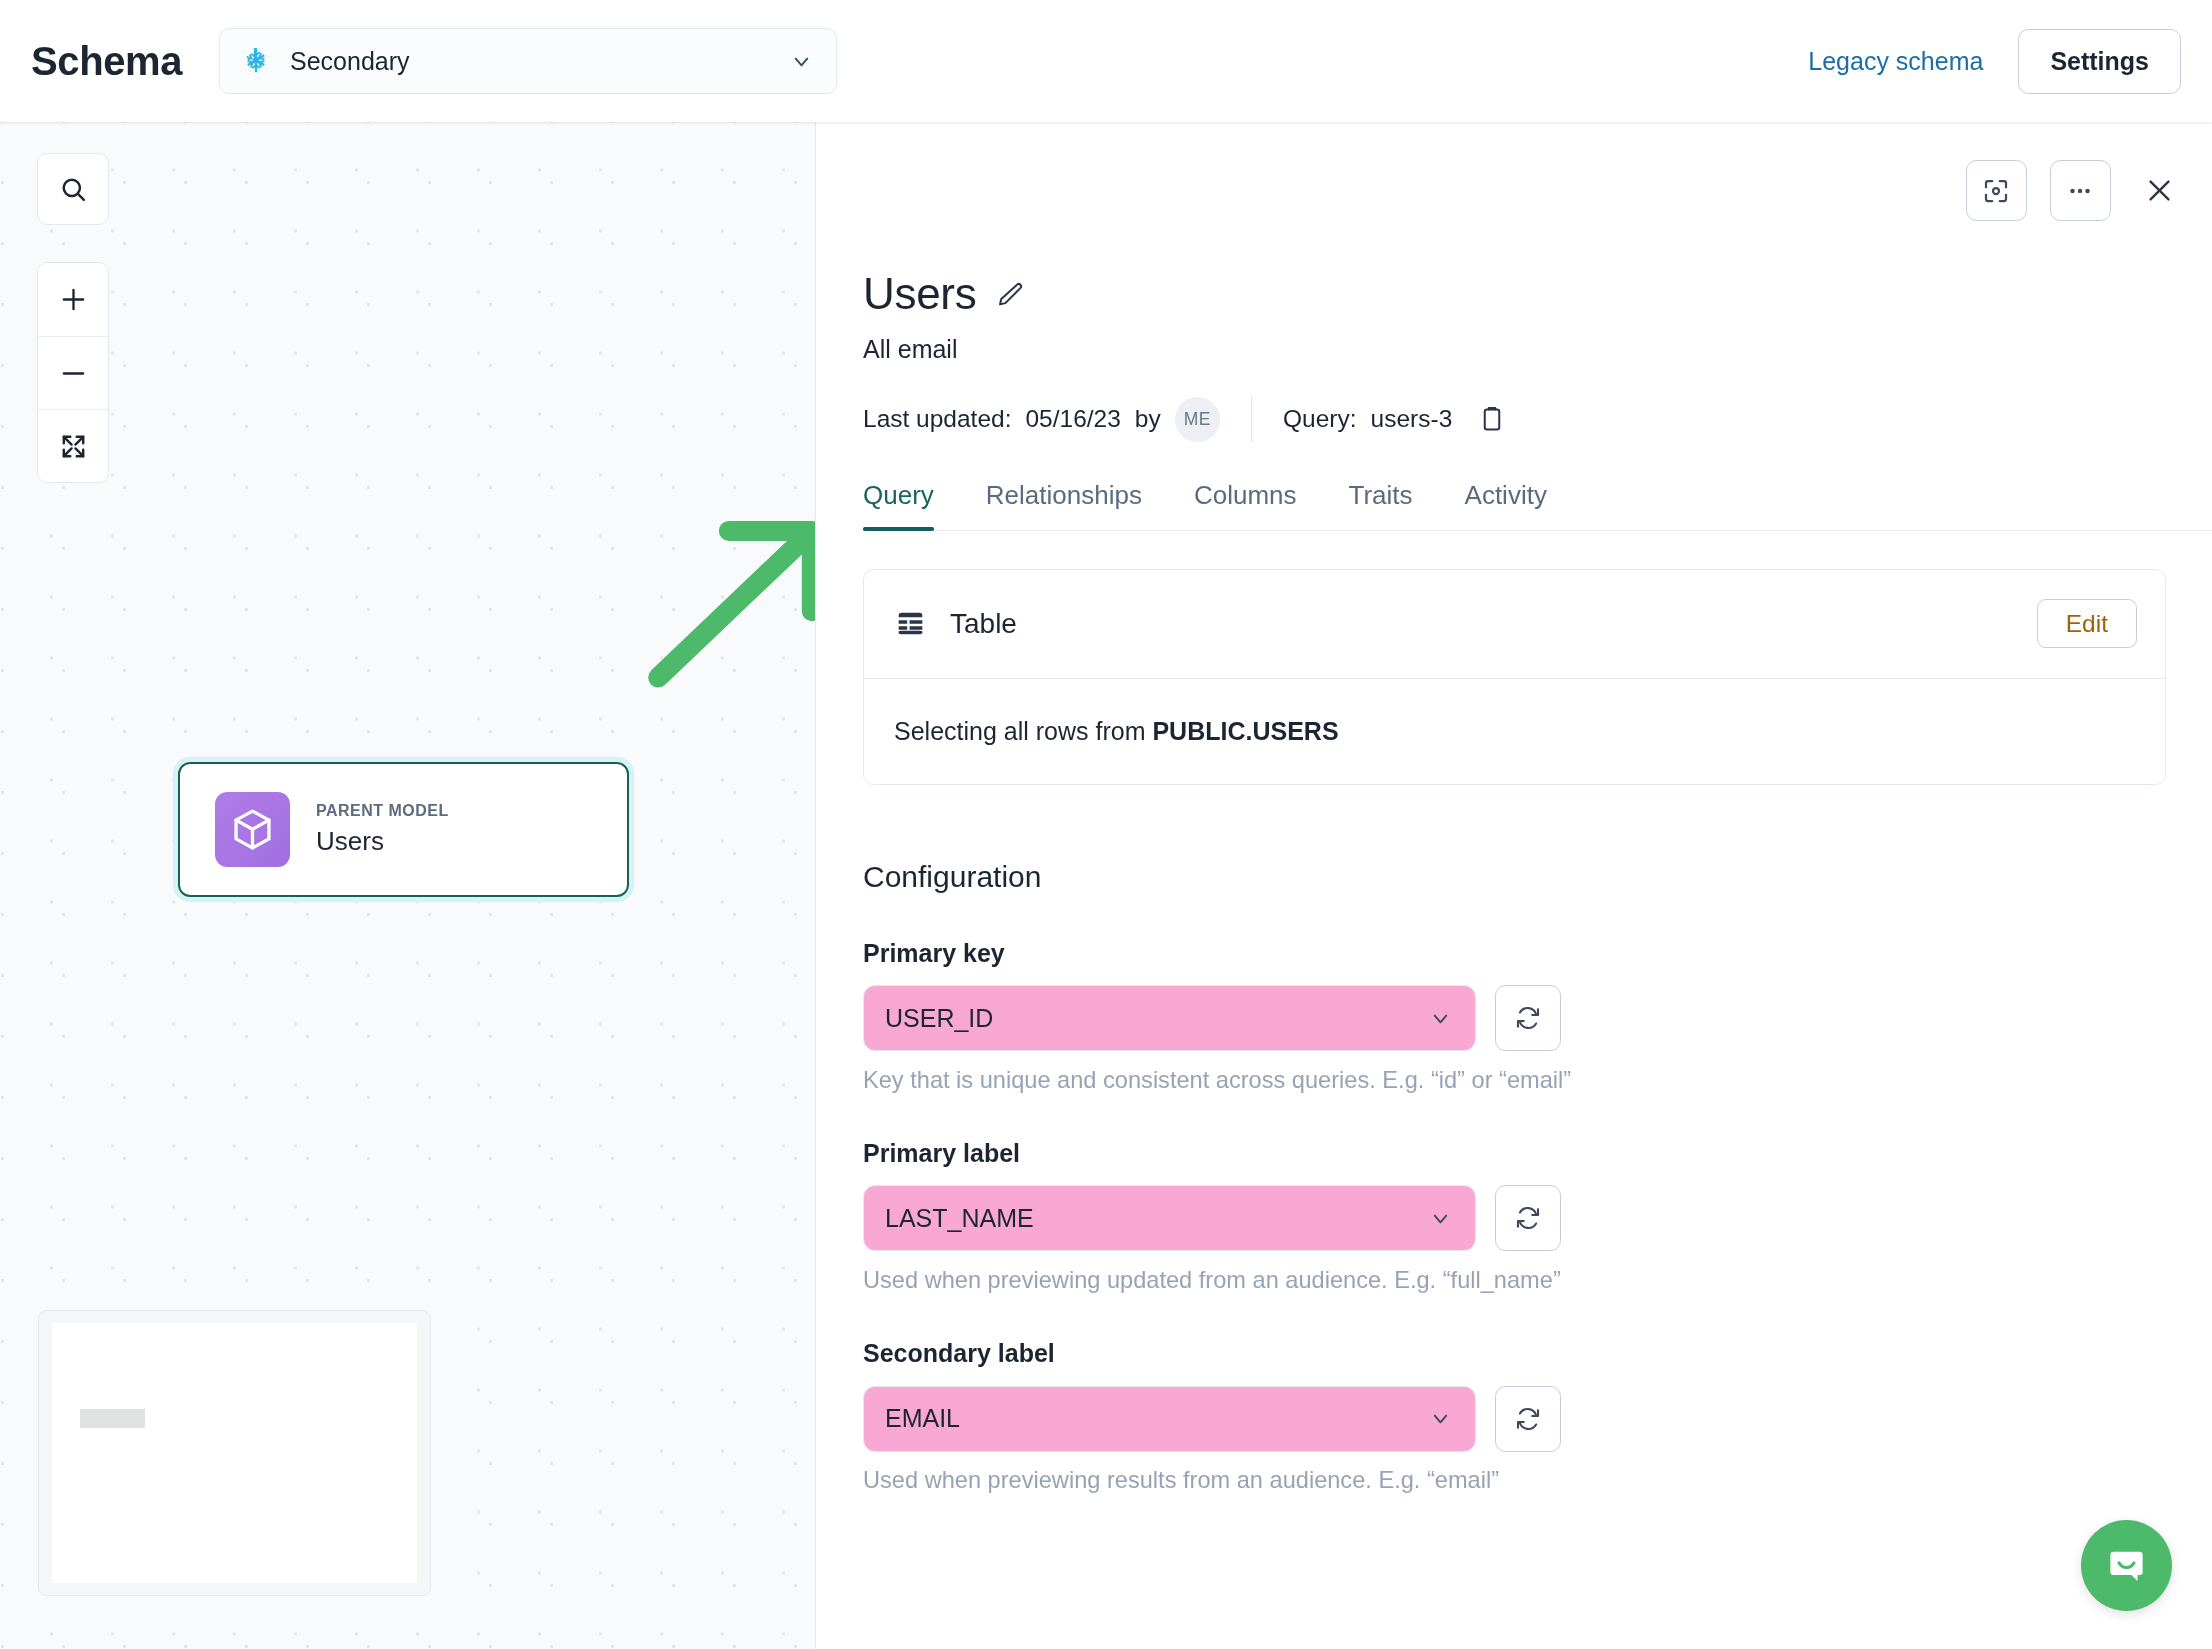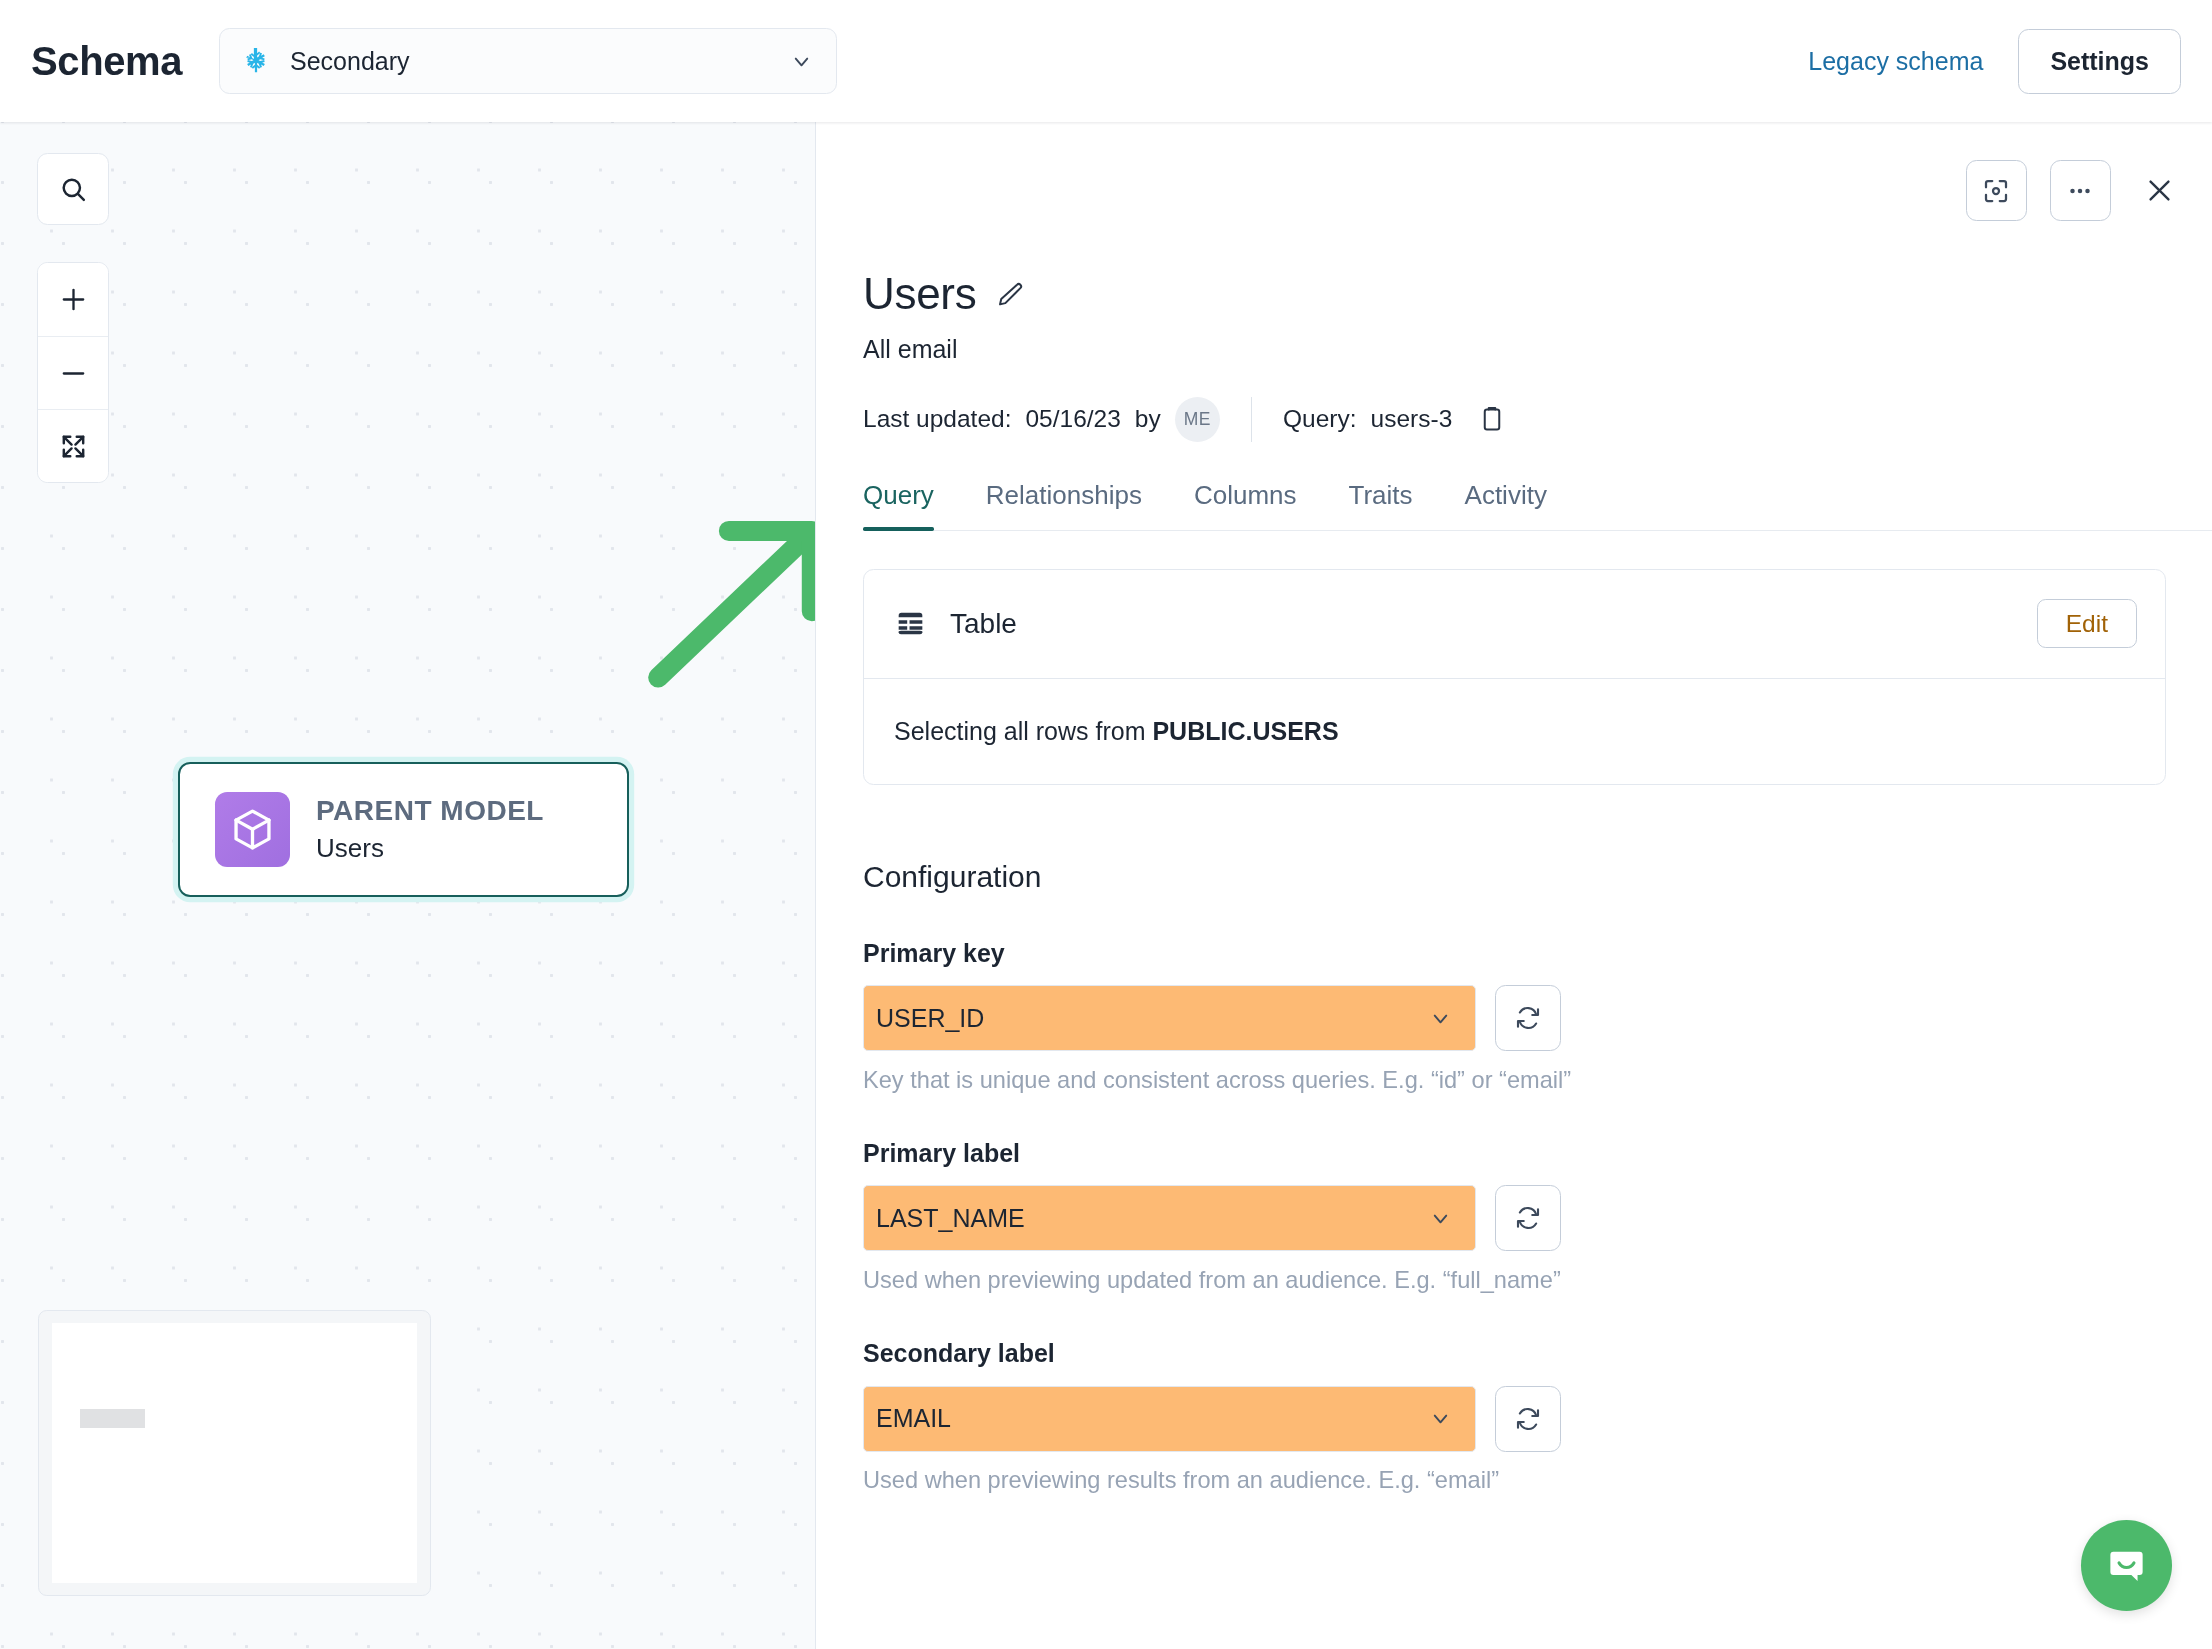--- a/index.html
+++ b/index.html
@@ -95,21 +95,21 @@
     padding-left: 35px; cursor: pointer;
   }
   #model-node-icon {
     width: 75px; height: 75px; flex: 0 0 75px;
     border-radius: 12.2px;
     background: linear-gradient(135deg,#b07ce8,#a06fe0);
     display: flex; align-items: center; justify-content: center;
   }
   #model-node-text { margin-left: 26px; }
   #model-node-kicker {
-    font-size: 28px; font-weight: 700; letter-spacing: 0.5px; color: #5d6b7f;
+    font-size: 16px; font-weight: 700; letter-spacing: 0.5px; color: #5d6b7f;
   }
   #model-node-name {
     font-size: 26px; color: #1c2532; margin-top: 5.2px;
   }
 
   #minimap {
     position: absolute; left: 38px; top: 1188px;
     width: 393px; height: 286px;
     background: #f4f6f8; border: 1.3px solid #e3e8ef; border-radius: 8.7px;
     padding: 12.2px 13px;
@@ -214,22 +214,22 @@
   #query-card-body b { font-weight: 700; text-align: center; }
 
   #config-heading {
     margin-top: 75px; font-size: 30px; color: #1c2532;
   }
   .field-group { margin-top: 45px; }
   .field-label { font-size: 25px; font-weight: 700; color: #1c2532; }
   .field-row { margin-top: 17.5px; display: flex; align-items: center; gap: 19px; }
   .field-select {
     width: 613px; height: 66px;
-    border: 1.3px solid #e3e8ef; border-radius: 5px; background: #fdba74;
-    display: flex; align-items: center; padding: 0 23px 0 12px; cursor: pointer;
+    border: 1.3px solid #e3e8ef; border-radius: 12px; background: #f9a8d4;
+    display: flex; align-items: center; padding: 0 23px 0 21px; cursor: pointer;
   }
   .field-select span { flex: 1; font-size: 25px; color: #1c2532; }
   .refresh-btn {
     width: 66px; height: 66px;
     border: 1.3px solid #c4cdd9; border-radius: 10.5px; background: #fff;
     display: flex; align-items: center; justify-content: center; cursor: pointer;
   }
   .field-help { margin-top: 15.7px; font-size: 23.6px; color: #97a3b4; }
 
   

